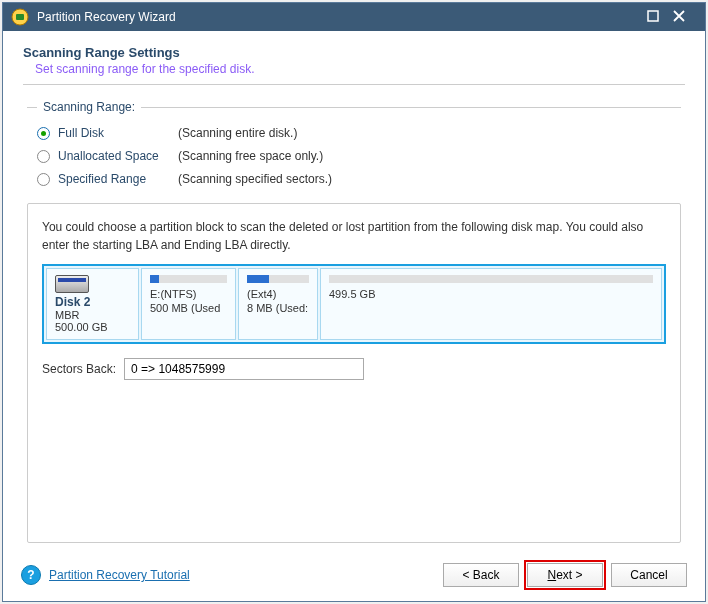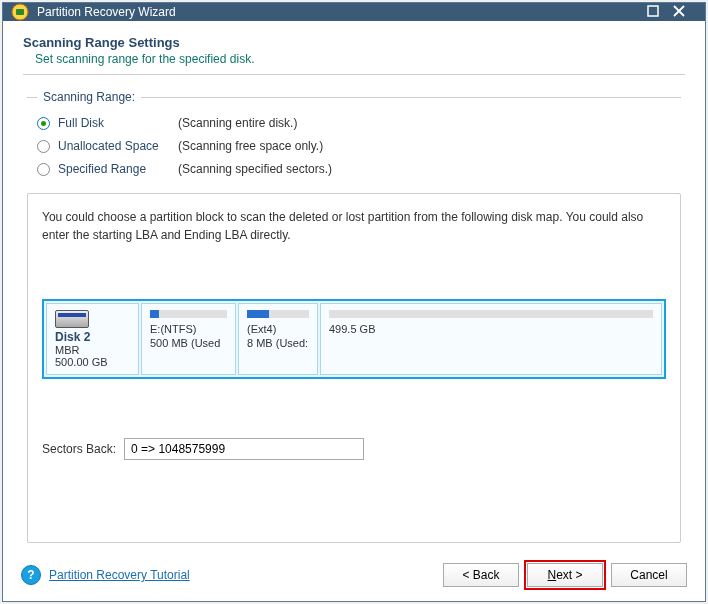--- a/index.html
+++ b/index.html
@@ -15,21 +15,21 @@
   .window {
     width: 704px;
     height: 600px;
     margin: 2px;
     background: #fff;
     border: 1px solid #5a7a9a;
     display: flex;
     flex-direction: column;
   }
   .titlebar {
-    height: 18px;
+    height: 28px;
     background: #3b5a77;
     color: #fff;
     display: flex;
     align-items: center;
     padding: 0 14px 0 8px;
   }
   .titlebar .icon {
     width: 18px; height: 18px;
     margin-right: 8px;
     display: inline-flex;
@@ -45,21 +45,21 @@
     flex-direction: column;
   }
   .heading {
     font-size: 13px;
     font-weight: bold;
     color: #2a4a6a;
     margin-bottom: 2px;
   }
   .subheading {
     font-size: 12px;
-    color: #0f766e;
+    color: #8b5cf6;
     margin-left: 12px;
     margin-bottom: 8px;
   }
   .hr {
     border: none;
     border-top: 1px solid #ccc;
     margin-bottom: 14px;
   }
   .legend {
     position: absolute;
@@ -95,21 +95,20 @@
   .radio-label { width: 120px; color: #2a4a6a; }
   .radio-desc { color: #333; }
   .main-box {
     flex: 1;
     border: 1px solid #ccc;
     border-radius: 2px;
     padding: 14px 14px;
     margin: 0 4px;
     display: flex;
     flex-direction: column;
-    gap: 45px;
   }
   .instr { color: #333; line-height: 1.5; margin-bottom: 10px; }
   .diskmap {
     border: 2px solid #1a9fe0;
     padding: 2px;
     display: flex;
     gap: 2px;
     background: #e8f6fd;
     margin-bottom: 14px;
   }

